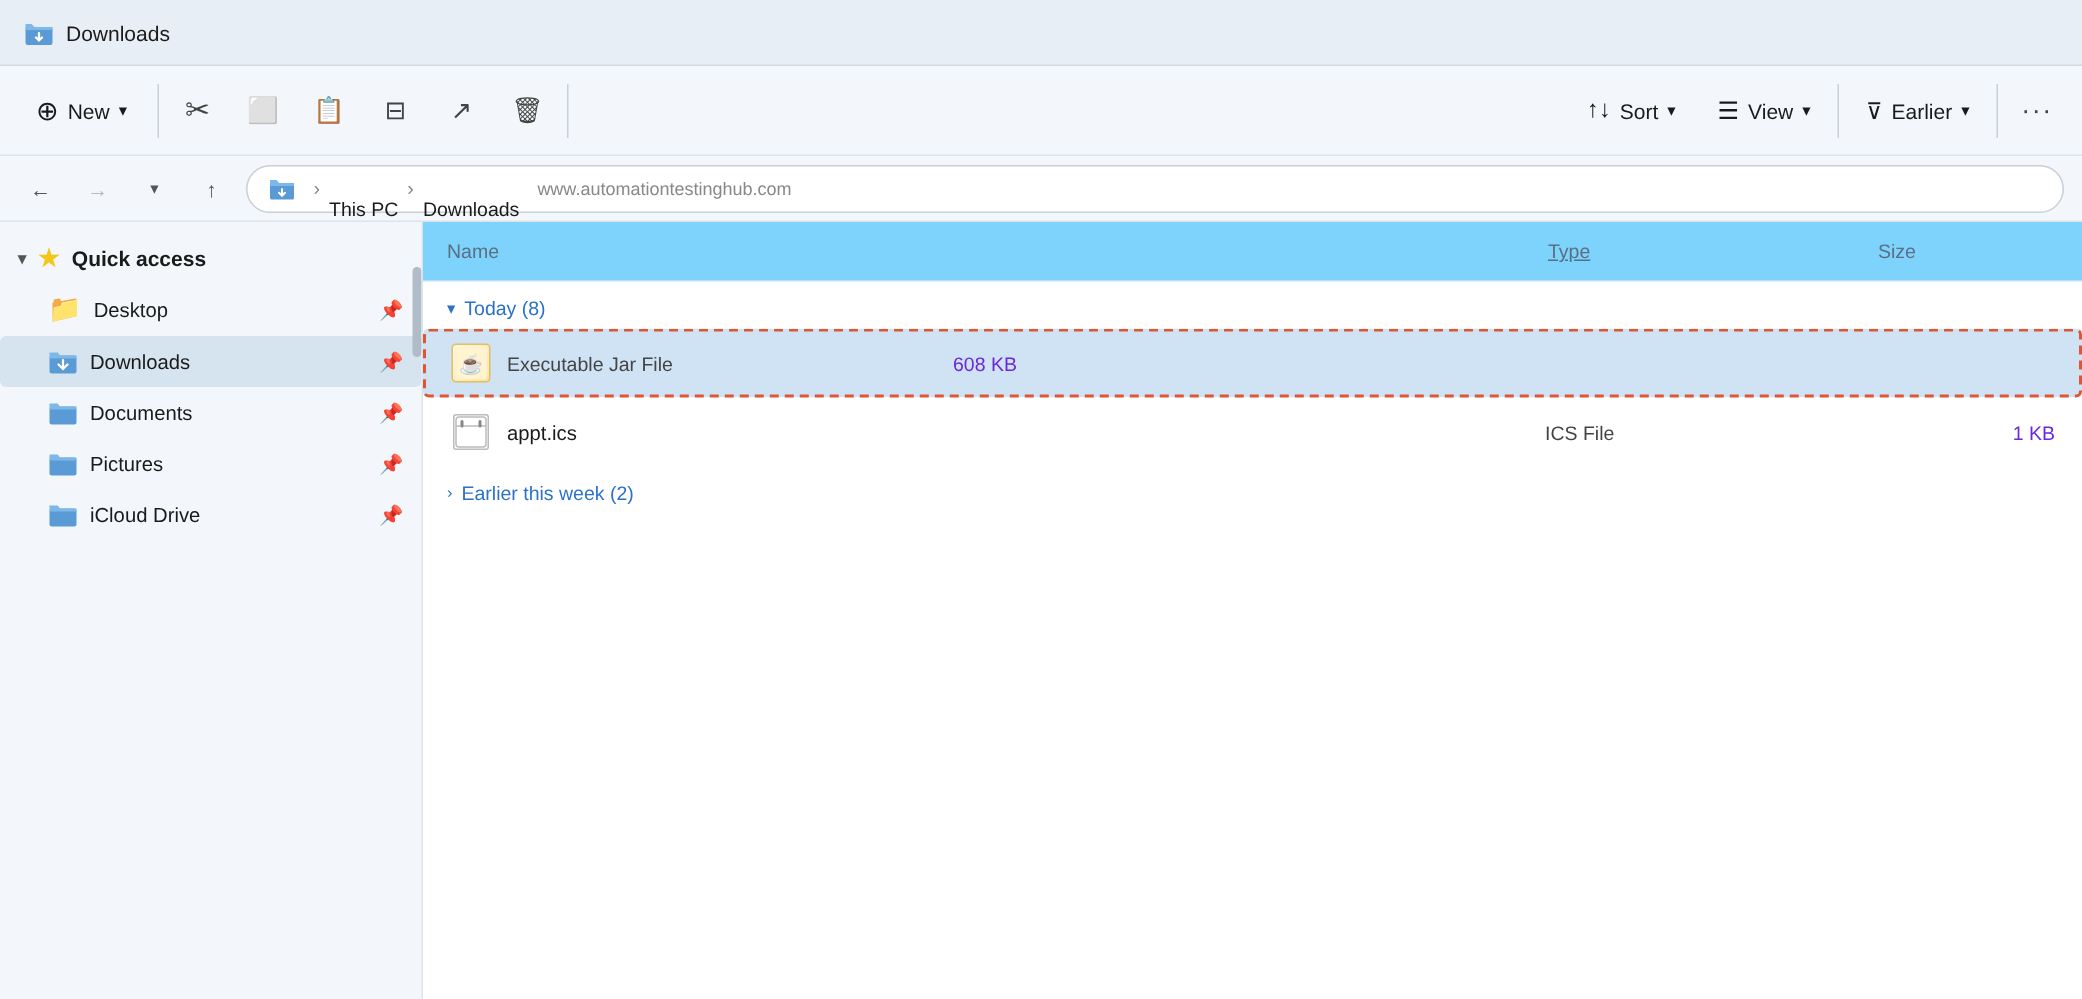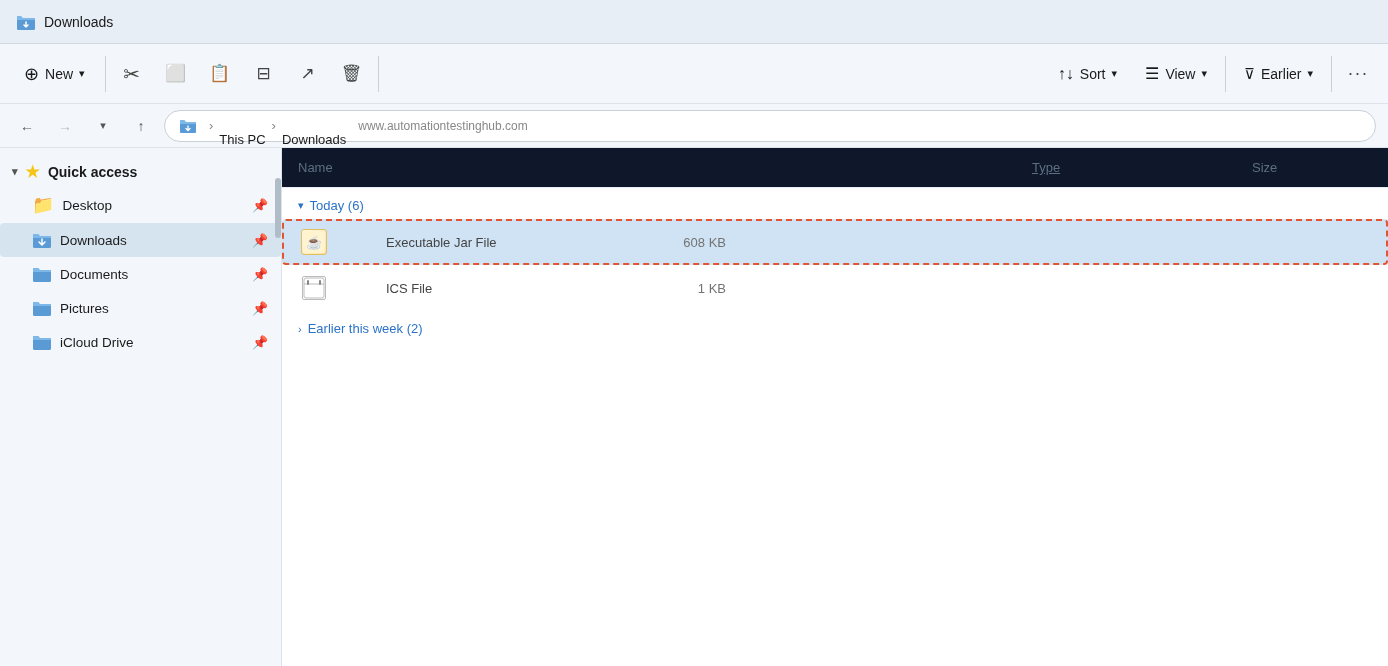--- a/index.html
+++ b/index.html
@@ -214,21 +214,21 @@
     .file-area {
       flex: 1;
       background: white;
       overflow-y: auto;
     }
     .file-header {
       display: flex;
       align-items: center;
       padding: 8px 16px;
       border-bottom: 1px solid #e8eef5;
-      background: #0f172a;
+      background: #7dd3fc;
       position: sticky;
       top: 0;
       z-index: 2;
     }
     .col-name { flex: 1; color: #5b6f82; font-size: 13px; padding: 4px 0; }
     .col-type { width: 220px; color: #5b6f82; font-size: 13px; text-decoration: underline; }
     .col-size { width: 120px; color: #5b6f82; font-size: 13px; }
 
     .group-header {
       display: flex;
@@ -249,22 +249,22 @@
       border: 2px solid transparent;
     }
     .file-row.selected-highlighted {
       background: #cfe3f5;
       border: 2px dashed #e05533;
       border-radius: 4px;
     }
 
     .file-icon { width: 28px; height: 28px; margin-right: 10px; flex-shrink: 0; display: flex; align-items: center; justify-content: center; font-size: 22px; }
     .file-name { flex: 1; font-size: 13.5px; color: #1a1a1a; }
-    .file-type { width: 220px; font-size: 13px; color: #444; margin-left: 48px; }
-    .file-size { width: 120px; font-size: 13px; color: #737373; text-align: right; }
+    .file-type { width: 220px; font-size: 13px; color: #444; }
+    .file-size { width: 120px; font-size: 13px; color: #6d28d9; text-align: right; }
 
     
     .java-icon {
       width: 26px;
       height: 26px;
       border-radius: 3px;
       display: flex;
       align-items: center;
       justify-content: center;
       font-size: 16px;
@@ -440,21 +440,21 @@
   <div class="file-area">
 
     <div class="file-header">
       <div class="col-name">Name</div>
       <div class="col-type">Type</div>
       <div class="col-size">Size</div>
     </div>
 
     <div class="group-header">
       <span style="font-size:11px;">▾</span>
-      <span>Today (6)</span>
+      <span>Today (8)</span>
     </div>
 
     <div class="file-row selected-highlighted">
       <div class="file-icon">
         <div class="java-icon">
           <svg width="22" height="22" viewBox="0 0 22 22">
             <rect width="22" height="22" rx="3" fill="#fff3d0"></rect>
             <text x="3" y="16" font-size="13" font-family="Arial" font-weight="bold" fill="#cc2200">☕</text>
           </svg>
         </div>
@@ -467,20 +467,21 @@
       <div class="file-icon">
         <div class="ics-icon">
           <svg width="22" height="22" viewBox="0 0 22 22">
             <rect x="1" y="1" width="20" height="20" rx="2" fill="white" stroke="#bbb" stroke-width="1"></rect>
             <line x1="1" y1="7" x2="21" y2="7" stroke="#bbb" stroke-width="1"></line>
             <rect x="4" y="3" width="2" height="5" rx="1" fill="#888"></rect>
             <rect x="16" y="3" width="2" height="5" rx="1" fill="#888"></rect>
           </svg>
         </div>
       </div>
+      <div class="file-name">appt.ics</div>
       <div class="file-type">ICS File</div>
       <div class="file-size">1 KB</div>
     </div>
 
     <div class="group-header">
       <span style="font-size:11px;">›</span>
       <span>Earlier this week (2)</span>
     </div>
   </div>
 </div>

